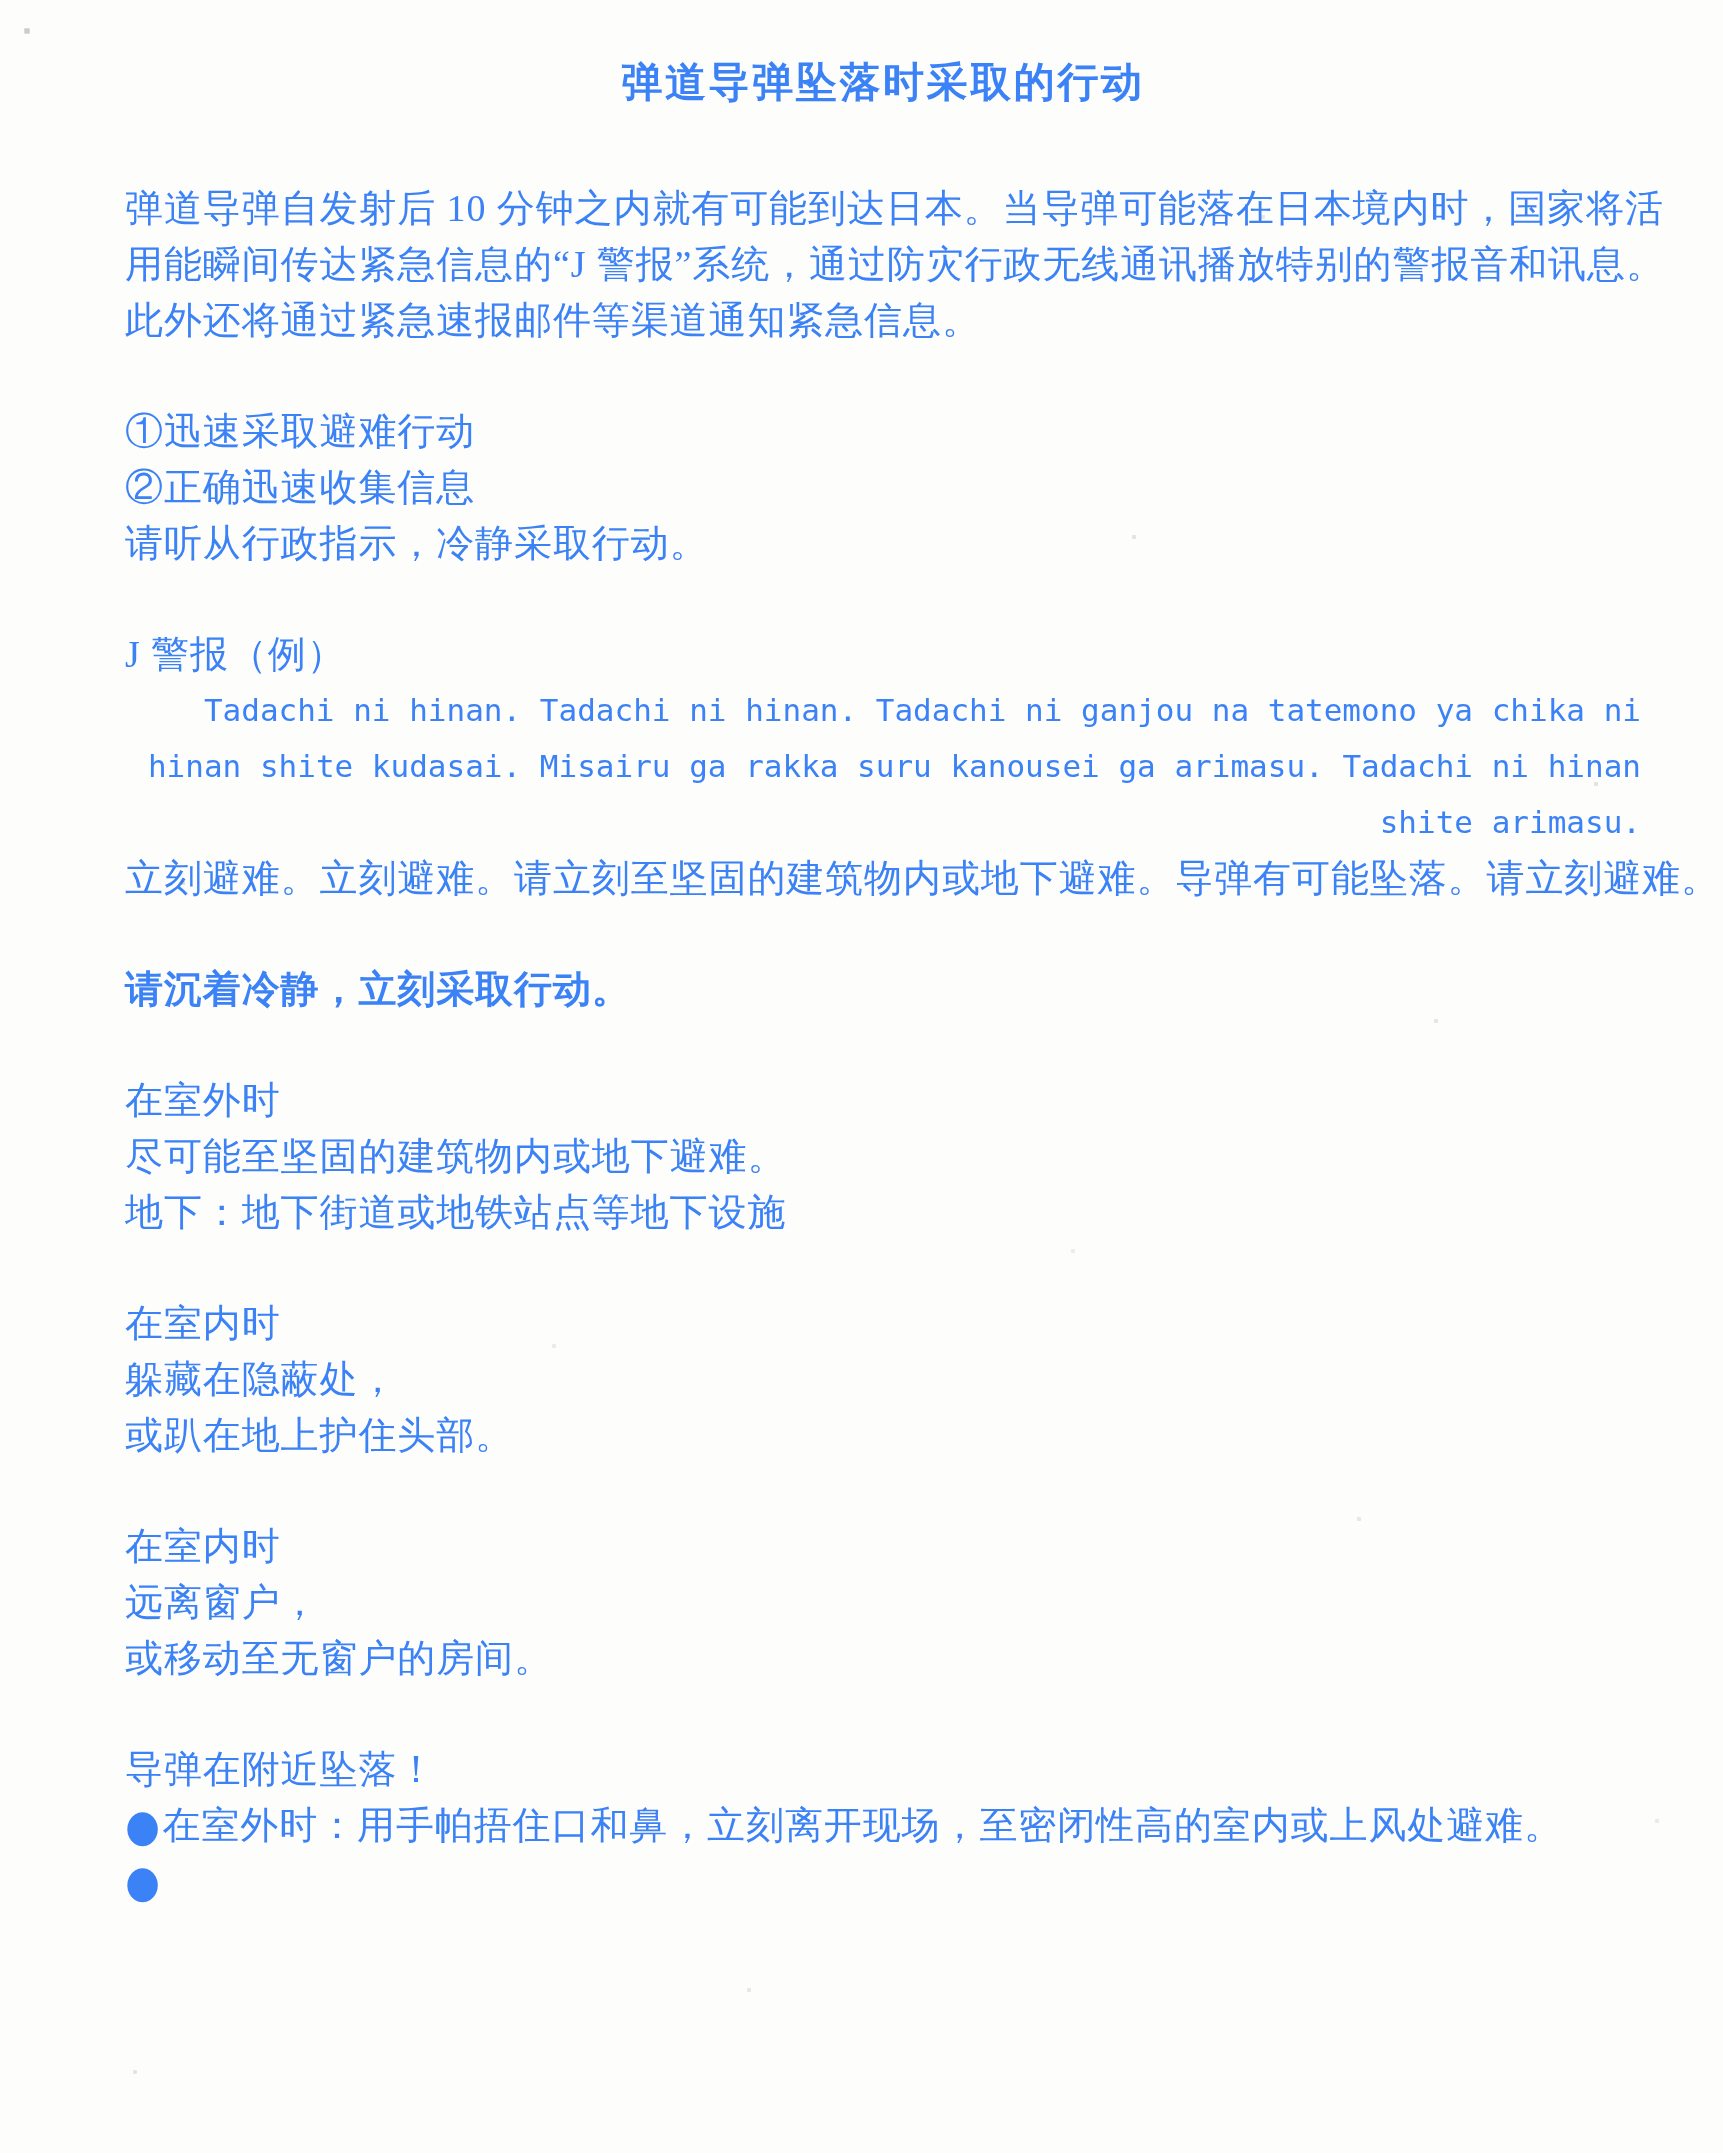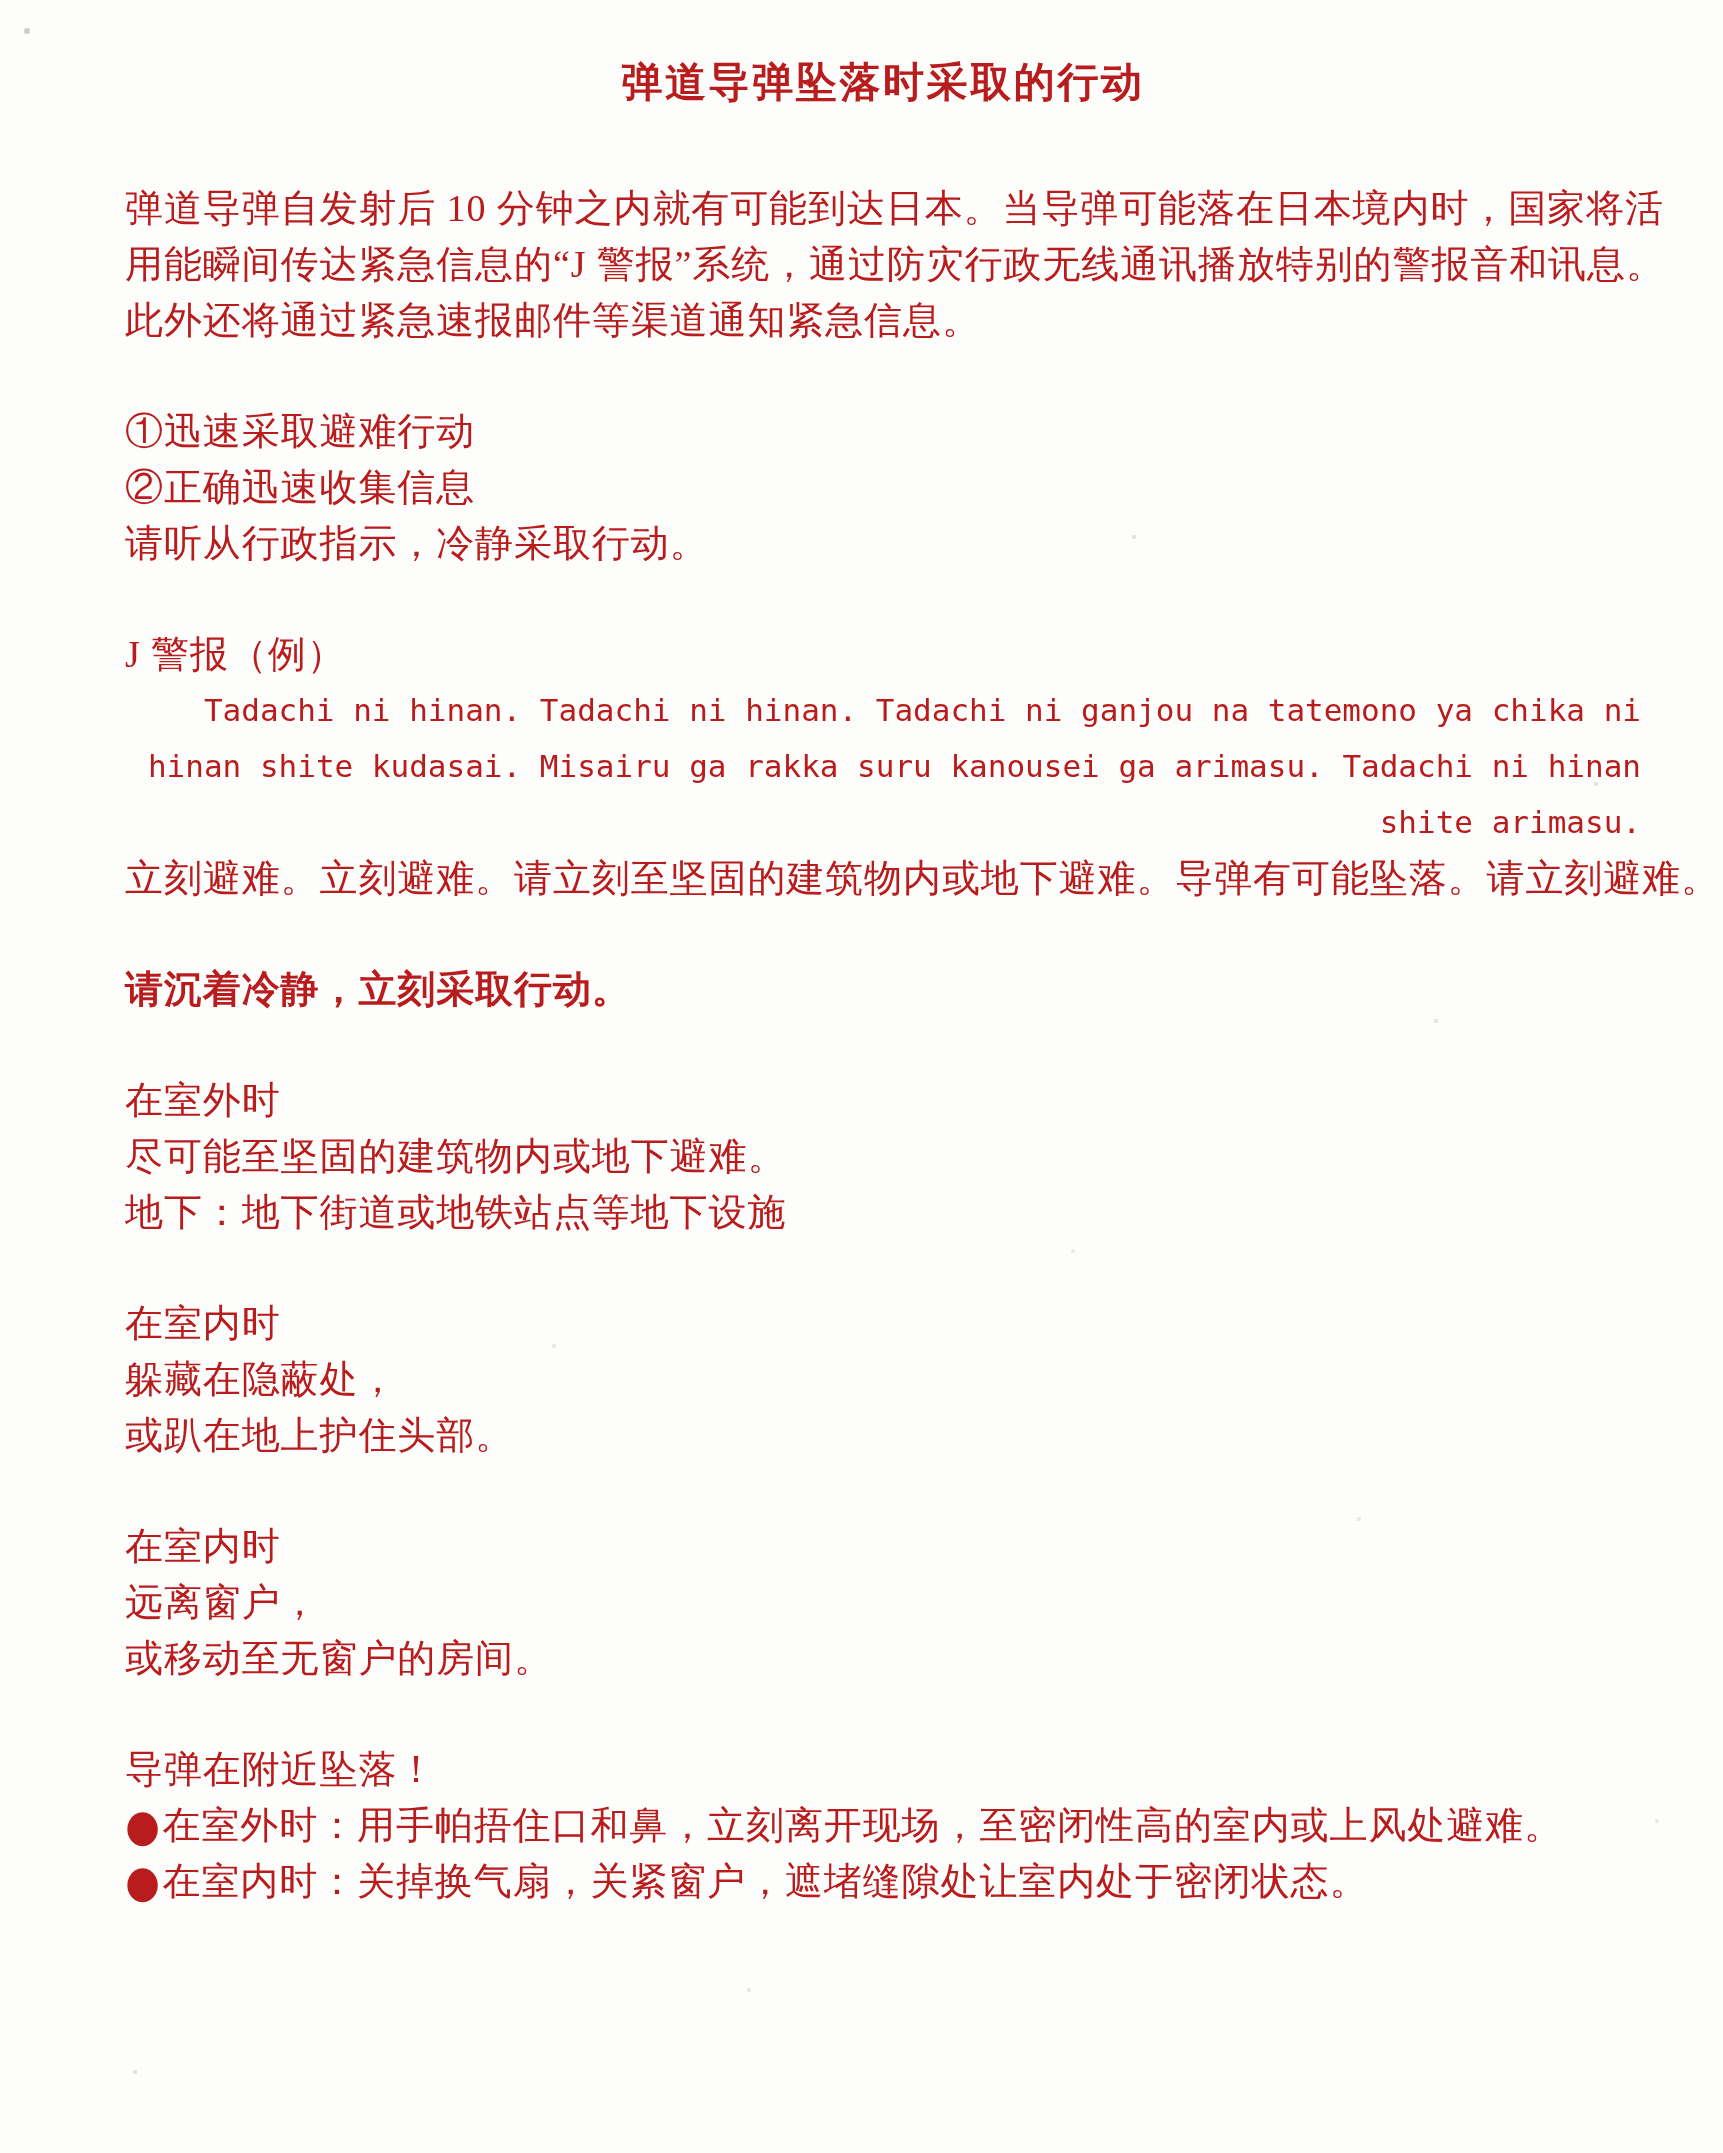--- a/index.html
+++ b/index.html
@@ -5,21 +5,21 @@
   * { margin: 0; padding: 0; box-sizing: border-box; }
   html, body { background: #e8e8e8; }
   body { font-family: "Liberation Serif", "DejaVu Serif", serif; }
 
   .page {
     position: relative;
     width: 1723px;
     height: 2154px;
     margin: 0 auto;
     background: #fdfdfc;
-    color: #b91c1c;
+    color: #3b82f6;
     overflow: hidden;
     padding: 52px 82px 0 125px;
     -webkit-font-smoothing: antialiased;
   }
 
   
   .noise {
     position: absolute;
     top: 0; left: 0;
     width: 1.7px; height: 1.7px;
@@ -132,17 +132,16 @@
   </div>
 
   <div class="block">
     <div class="line">导弹在附近坠落！</div>
     <div class="line bullet-line">
       <span class="bullet-marker">●</span>
       <span>在室外时：用手帕捂住口和鼻，立刻离开现场，至密闭性高的室内或上风处避难。</span>
     </div>
     <div class="line bullet-line">
       <span class="bullet-marker">●</span>
-      <span>在室内时：关掉换气扇，关紧窗户，遮堵缝隙处让室内处于密闭状态。</span>
     </div>
   </div>
 </div>
 
 
 </body></html>

